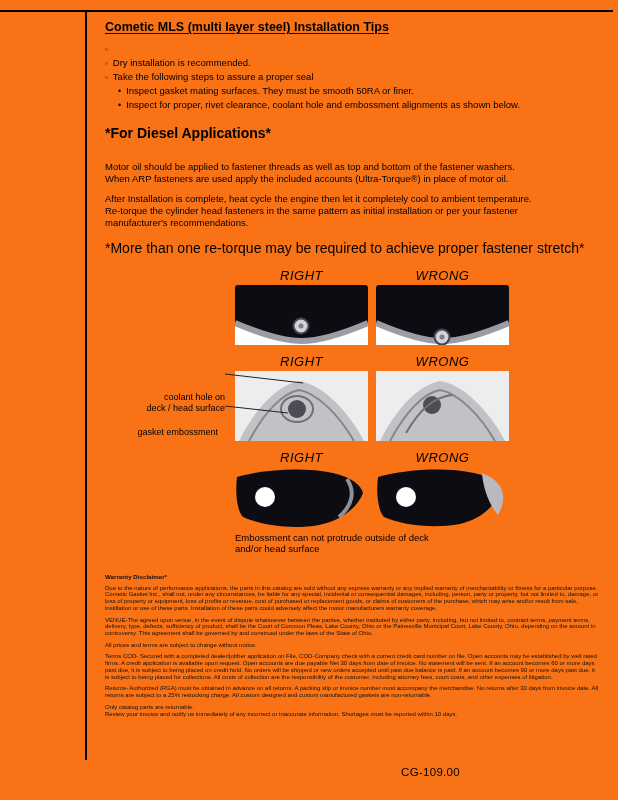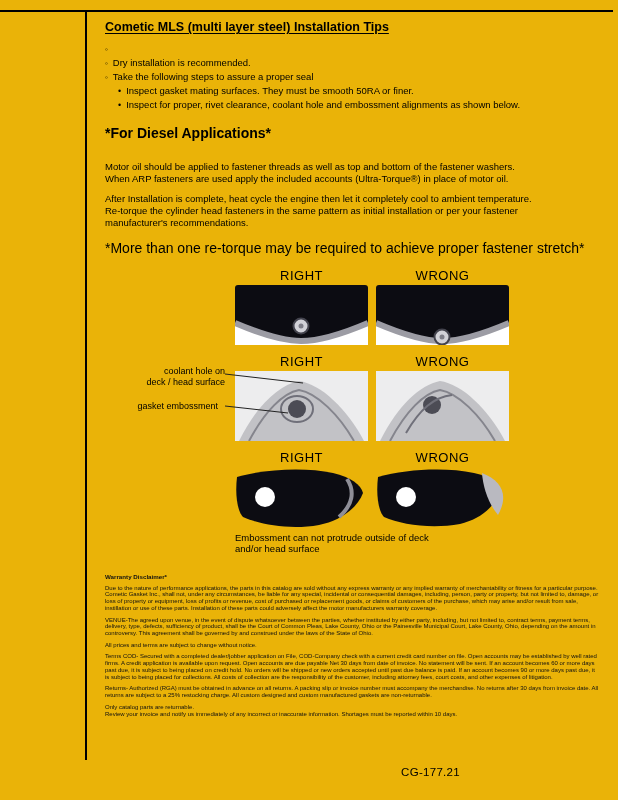--- a/index.html
+++ b/index.html
@@ -1,19 +1,19 @@
 <!DOCTYPE html>
 <html><head>
 <meta charset="utf-8">
 <style>
   html,body{margin:0;padding:0;background:#ffffff;}
   .page{
     position:relative;
     width:618px;height:800px;
-    background:#eab308;
+    background:#f97316;
     font-family:"Liberation Sans", sans-serif;
     color:#000;
     overflow:hidden;
   }
   .frame-top{position:absolute;left:0;top:10px;right:5px;height:1.5px;background:#000;}
   .frame-left{position:absolute;left:85px;top:10px;height:750px;width:1.5px;background:#000;}
   .content{position:absolute;left:105px;top:20px;right:18px;}
   .title{
     font-size:12.5px;font-weight:bold;margin:0 0 9px 0;
     text-decoration:underline;text-underline-offset:2px;
@@ -21,27 +21,27 @@
   ul.tips{list-style:none;margin:0;padding:0;font-size:9.5px;line-height:1.35;}
   ul.tips li{display:flex;gap:5px;margin:1px 0;}
   ul.tips li.sub{margin-left:13px;}
   .b1{font-size:8px;line-height:13px;}
   .b2{font-size:9px;line-height:13px;}
   .diesel-h{font-size:14px;font-weight:bold;margin:13px 0 20px 0;}
   p.body{font-size:9.5px;line-height:1.3;max-width:432px;margin:7px 0;}
   p.note{font-size:14px;margin:10px 0 0 0;}
   .diagrams{margin:12px 0 0 130px;width:274px;}
   .drow{margin-bottom:9px;}
-  .labels{display:flex;gap:8px;}
+  .labels{display:flex;gap:8px;font-style:italic;}
   .labels span{display:block;width:133px;text-align:center;font-size:13px;letter-spacing:.5px;}
   .imgs{display:flex;gap:8px;margin-top:2px;}
   .imgs svg{display:block;}
   .caption{font-size:9.5px;margin-top:3px;white-space:pre-line;}
   .row2{position:relative;}
-  .callout{position:absolute;font-size:9px;line-height:1.2;text-align:right;white-space:pre-line;}
+  .callout{position:absolute;font-size:9px;line-height:1.2;text-align:right;white-space:pre-line;margin-top:26px;}
   .callout1{left:-102px;top:12px;width:92px;}
   .callout2{left:-117px;top:47px;width:100px;}
   .callout-lines{position:absolute;left:-12px;top:10px;overflow:visible;pointer-events:none;}
   .legal{margin-top:20px;font-size:6px;line-height:1.12;color:#111;}
   .legal-h{font-weight:bold;font-size:6.2px;margin-bottom:4px;}
   .legal p{margin:0 0 5px 0;}
   .footer-code{position:absolute;right:158px;bottom:22px;font-size:11.5px;letter-spacing:.3px;}
 </style>
 </head>
 <body>
@@ -163,14 +163,14 @@
       <p>Due to the nature of performance applications, the parts in this catalog are sold without any express warranty or any implied warranty of merchantability or fitness for a particular purpose.  Cometic Gasket Inc., shall not, under any circumstances, be liable for any special, incidental or consequential damages, including, person, party or property, but not limited to, damage, or loss of property or equipment, loss of profits or revenue, cost of purchased or replacement goods, or claims of customers of the purchase, which may arise and/or result from sale, instillation or use of these parts.  Installation of these parts could adversely affect the motor manufacturers warranty coverage.</p>
       <p>VENUE-The agreed upon venue, in the event of dispute whatsoever between the parties, whether instituted by either party, including, but not limited to, contract terms, payment terms, delivery, type, defects, sufficiency of product, shall be the Court of Common Pleas, Lake County, Ohio or the Painesville Municipal Court, Lake County, Ohio, depending on the amount in controversy. This agreement shall be governed by and construed under the laws of the State of Ohio.</p>
       <p>All prices and terms are subject to change without notice.</p>
       <p>Terms COD- Secured with a completed dealer/jobber application on File, COD-Company check with a current credit card number on file.  Open accounts may be established by well rated firms.  A credit application is available upon request.  Open accounts are due payable Net 30 days from date of invoice.  No statement will be sent.  If an account becomes 60 or more days past due, it is subject to being placed on credit hold.  No orders will be shipped or new orders accepted until past due balance is paid.  If an account becomes 90 or more days past due, it is subject to being placed for collections.  All costs of collection are the responsibility of the customer, including attorney fees, court costs, and other expenses of litigation.</p>
       <p>Returns- Authorized (RGA) must be obtained in advance on all returns.  A packing slip or invoice number must accompany the merchandise.  No returns after 30 days from invoice date.  All returns are subject to a 25% restocking charge.  All custom designed and custom manufactured gaskets are non-returnable.</p>
       <p style="margin-bottom:1px">Only catalog parts are returnable.</p>
       <p>Review your invoice and notify us immediately of any incorrect or inaccurate information.  Shortages must be reported within 10 days.</p>
     </div>
   </div>
 
-  <div class="footer-code">CG-177.21</div>
+  <div class="footer-code">CG-109.00</div>
 </div>
 
 </body></html>

